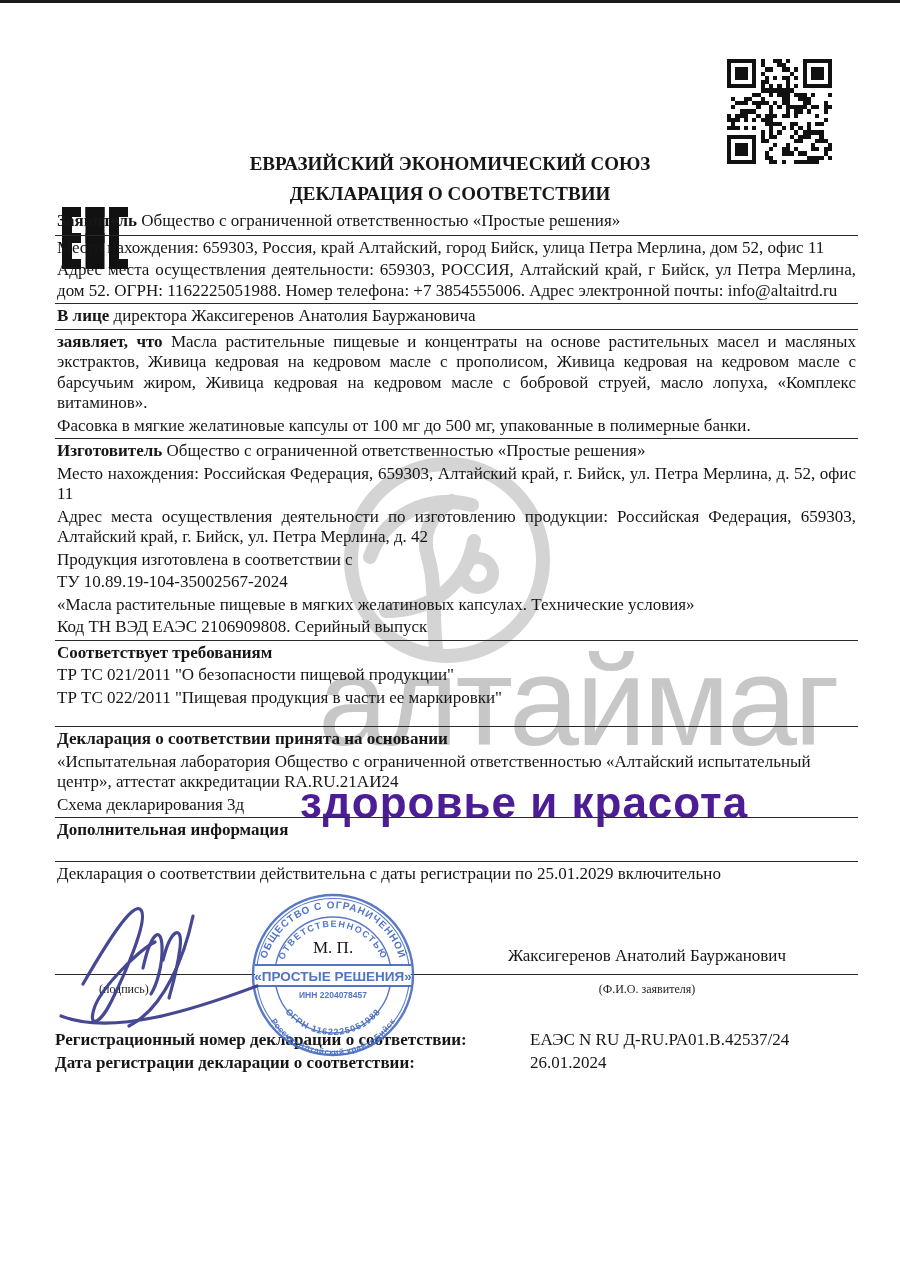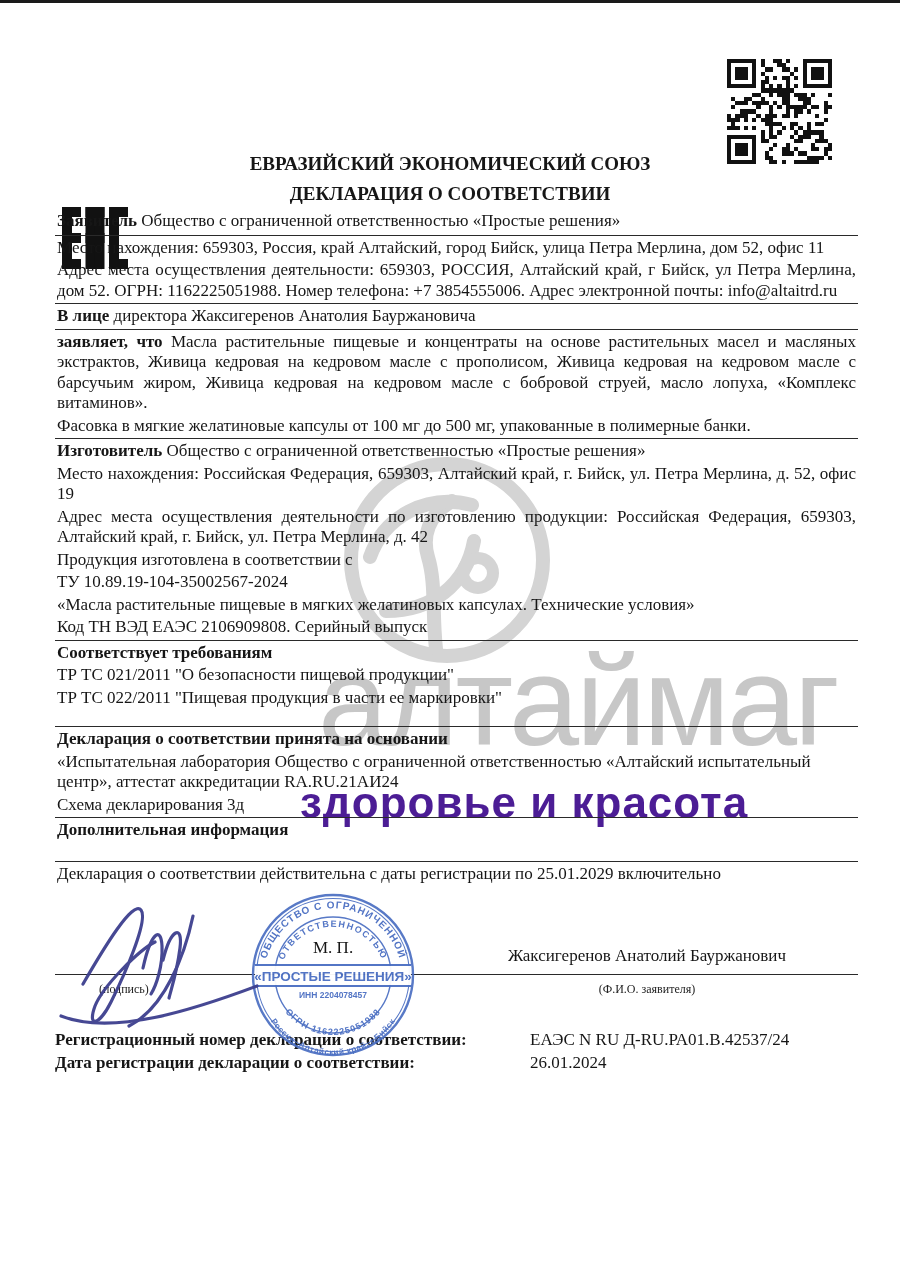--- a/index.html
+++ b/index.html
@@ -410,21 +410,21 @@
     <hr class="rule mt2">
 
     <p class="mt2"><b class="lbl">В лице</b> <span>директора Жаксигеренов Анатолия Бауржановича</span></p>
     <hr class="rule">
 
     <p class="just mt3"><b class="lbl">заявляет, что</b> <span>Масла растительные пищевые и концентраты на основе растительных масел и масляных экстрактов, Живица кедровая на кедровом масле с прополисом, Живица кедровая на кедровом масле с барсучьим жиром, Живица кедровая на кедровом масле с бобровой струей, масло лопуха, «Комплекс витаминов».</span></p>
     <p>Фасовка в мягкие желатиновые капсулы от 100 мг до 500 мг, упакованные в полимерные банки.</p>
     <hr class="rule">
 
     <p class="mt3"><b class="lbl">Изготовитель</b> <span>Общество с ограниченной ответственностью «Простые решения»</span></p>
-    <p class="just">Место нахождения: Российская Федерация, 659303, Алтайский край, г. Бийск, ул. Петра Мерлина, д. 52, офис 19</p>
+    <p class="just">Место нахождения: Российская Федерация, 659303, Алтайский край, г. Бийск, ул. Петра Мерлина, д. 52, офис 11</p>
     <p class="just">Адрес места осуществления деятельности по изготовлению продукции: Российская Федерация, 659303, Алтайский край, г. Бийск, ул. Петра Мерлина, д. 42</p>
     <p>Продукция изготовлена в соответствии с</p>
     <p>ТУ 10.89.19-104-35002567-2024</p>
     <p>«Масла растительные пищевые  в мягких желатиновых капсулах. Технические условия»</p>
     <p>Код ТН ВЭД ЕАЭС 2106909808. Серийный выпуск</p>
     <hr class="rule">
 
     <p class="mt3"><b class="lbl">Соответствует требованиям</b></p>
     <p>ТР ТС 021/2011 "О безопасности пищевой продукции"</p>
     <p>ТР ТС 022/2011 "Пищевая продукция в части ее маркировки"</p>

